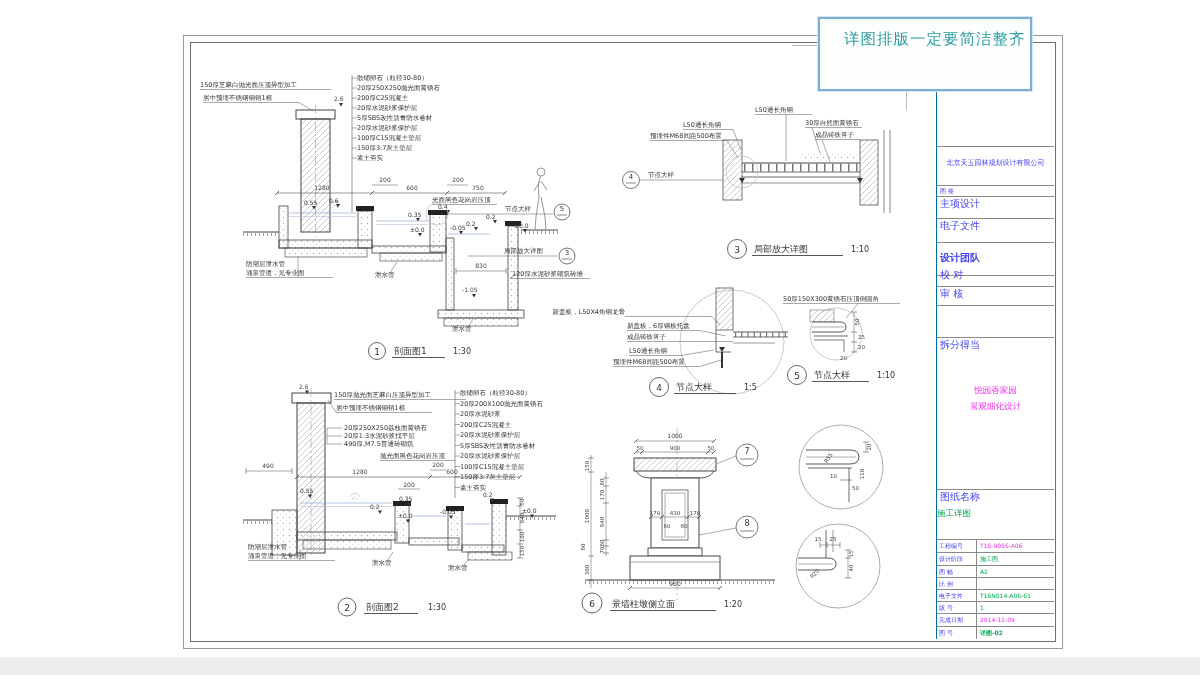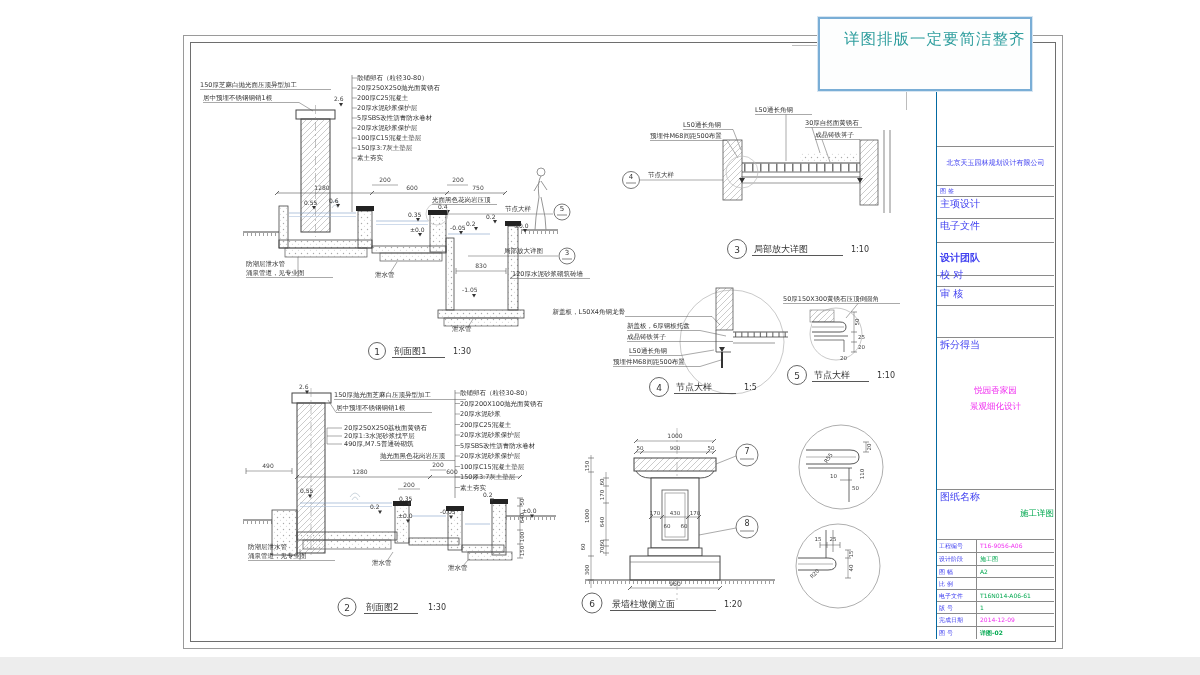--- a/index.html
+++ b/index.html
@@ -16,21 +16,21 @@
   
   .sheet-outer{position:absolute;left:183px;top:35px;width:878px;height:612px;border:1px solid #9a9a9a;}
   .sheet-inner{position:absolute;left:190px;top:42px;width:864px;height:598px;border:1.5px solid #6e6e6e;}
   .drawing{position:absolute;left:0;top:0;}
   
   .tb{position:absolute;left:936px;top:43px;width:117px;height:596px;border-left:1px solid #0369a1;box-sizing:border-box;background:#fff;}
   .tb .cell{position:absolute;left:0;width:117px;border-bottom:1px solid #8a8a8a;box-sizing:border-box;}
   .tb-label{color:#4040f0;font-size:10px;line-height:1;display:block;padding:2px 0 0 3px;white-space:nowrap;}
   .tb-company{color:#4040f0;font-size:7px;text-align:center;padding-top:12px;line-height:1.3;}
   .proj-name{color:#f030f0;text-align:center;font-size:8.5px;line-height:1.9;margin-top:32px;}
-  .draw-name{color:#00a84f;text-align:right;font-size:8.5px;margin-top:6px;}
+  .draw-name{color:#00a84f;text-align:left;font-size:8.5px;margin-top:6px;}
   .fld{position:absolute;left:0;width:117px;border-bottom:1px solid #8a8a8a;box-sizing:border-box;display:flex;}
   .fld .fl{width:40px;border-right:1px solid #8a8a8a;box-sizing:border-box;color:#4040f0;font-size:6px;padding:2px 0 0 2px;white-space:nowrap;}
   .fld .fv{flex:1;font-size:6px;padding:2px 0 0 3px;white-space:nowrap;}
   .v-mag{color:#f030f0;} .v-grn{color:#00a84f;} .v-big{font-size:8px;font-weight:bold;}
   
   text{font-family:"DejaVu Sans","Liberation Sans",sans-serif;fill:#333;}
   .s55{font-size:5.5px;} .s6{font-size:6px;} .s65{font-size:6.5px;} .s7{font-size:7px;}
   .s8{font-size:8px;} .s9{font-size:9px;}
   .dim{fill:#444;} .mid{text-anchor:middle;} .end{text-anchor:end;}
 </style>

